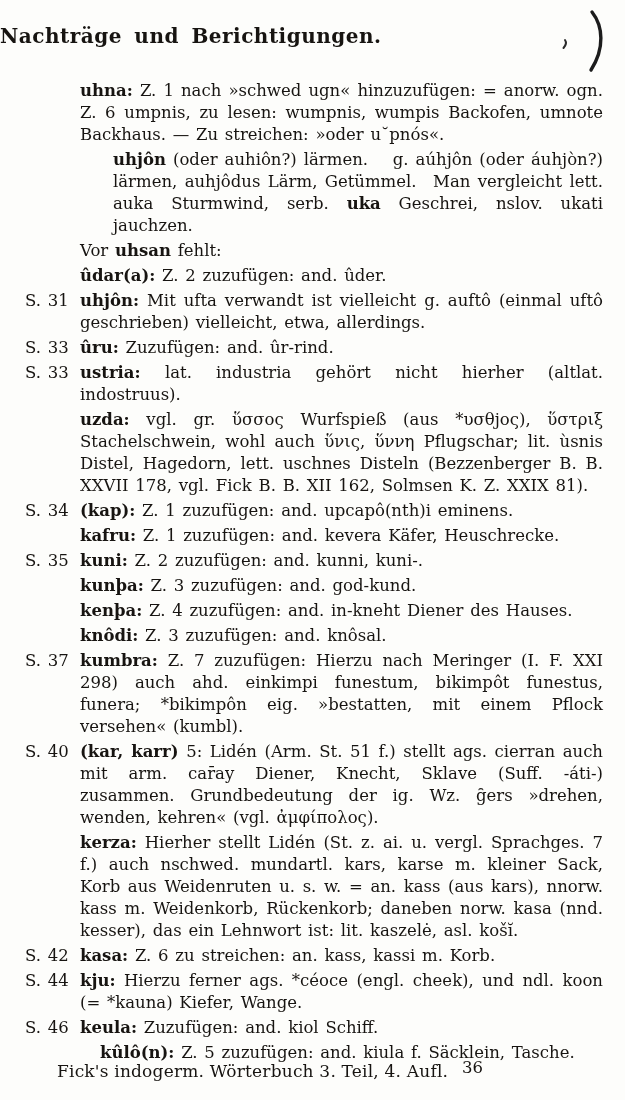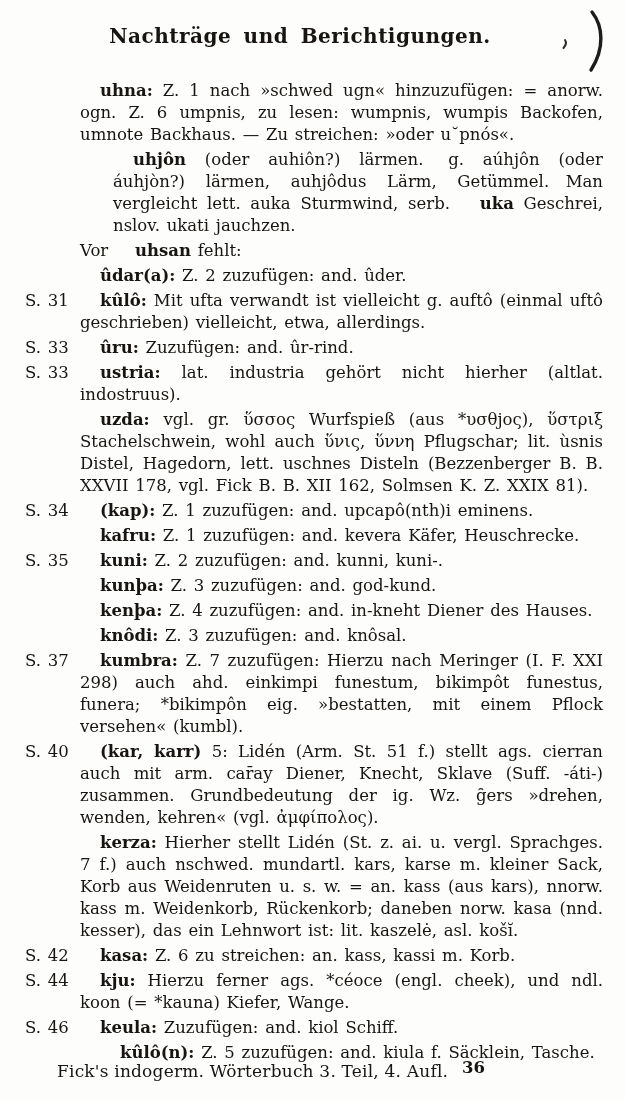--- a/index.html
+++ b/index.html
@@ -3,60 +3,60 @@
 <meta charset="utf-8">
 <style>
   html,body{margin:0;padding:0;}
   body{
     width:625px;height:1100px;position:relative;overflow:hidden;
     background:#fdfdfb;color:#171411;
     font-family:"DejaVu Serif", serif;
   }
   .page-title{
     position:absolute;top:24px;left:0;width:600px;margin:0;
-    text-align:center;font-size:20px;font-weight:bold;
+    text-align:left;font-size:20px;font-weight:bold;
     letter-spacing:.5px;word-spacing:5px;
   }
   .ink{position:absolute;top:2px;left:552px;width:64px;height:84px;}
   .entries{position:absolute;top:80px;left:0;width:625px;}
   .entry{
     position:relative;margin:0 22px 3px 80px;
     text-align:justify;font-size:16.5px;line-height:22px;
     word-spacing:1.5px;
   }
   .entry.i1{margin-left:113px;}
   .entry.i2{margin-left:100px;}
   .ref{position:absolute;left:-55px;top:0;white-space:nowrap;font-weight:normal;}
-  .b{font-weight:bold;margin-left:20px;}
+  .b{font-weight:bold;}
   .i{}
   .footer{
     position:absolute;top:1061px;left:57px;width:560px;
     font-size:17px;letter-spacing:.2px;
   }
   .pagenum{
     position:absolute;top:1058px;left:462px;
-    font-size:16.5px;font-weight:bold;
+    font-size:16.5px;font-weight:normal;
   }
 </style>
 </head>
 <body>
 
 <h1 class="page-title">Nachträge und Berichtigungen.</h1>
 
 <svg class="ink" viewBox="0 0 64 84" aria-hidden="true">
   <path d="M40 10 C 51 24, 53 46, 39 68" stroke="#1c1c1c" stroke-width="3.4" fill="none" stroke-linecap="round"></path>
   <path d="M13 38 q 2.5 3.5, -1.5 8" stroke="#2a2a2a" stroke-width="2" fill="none" stroke-linecap="round"></path>
 </svg>
 
 <main class="entries">
     <p class="entry"><span class="b">uhna:</span><span> Z. 1 nach »schwed ugn« hinzuzufügen: = anorw. ogn. Z. 6 umpnis, zu lesen: wumpnis, wumpis Backofen, umnote Backhaus. — Zu streichen: »oder u˘pnós«.</span></p>
     <p class="entry i1"><span class="b">uhjôn</span><span> (oder auhiôn?) lärmen.  g. aúhjôn (oder áuhjòn?) lärmen, auhjôdus Lärm, Getümmel. Man vergleicht lett. auka Sturmwind, serb. </span><span class="b">uka</span><span> Geschrei, nslov. ukati jauchzen.</span></p>
     <p class="entry"><span>Vor </span><span class="b">uhsan</span><span> fehlt:</span></p>
     <p class="entry"><span class="b">ûdar(a):</span><span> Z. 2 zuzufügen: and. ûder.</span></p>
-    <p class="entry"><span class="ref">S. 31</span><span class="b">kûlô:</span><span> Mit ufta verwandt ist vielleicht g. auftô (einmal uftô geschrieben) vielleicht, etwa, allerdings.</span></p>
+    <p class="entry"><span class="ref">S. 31</span><span class="b">uhjôn:</span><span> Mit ufta verwandt ist vielleicht g. auftô (einmal uftô geschrieben) vielleicht, etwa, allerdings.</span></p>
     <p class="entry"><span class="ref">S. 33</span><span class="b">ûru:</span><span> Zuzufügen: and. ûr-rind.</span></p>
     <p class="entry"><span class="ref">S. 33</span><span class="b">ustria:</span><span> lat. industria gehört nicht hierher (altlat. indostruus).</span></p>
     <p class="entry"><span class="b">uzda:</span><span> vgl. gr. </span><span class="i">ὕσσος</span><span> Wurfspieß (aus *</span><span class="i">υσθjος</span><span>), </span><span class="i">ὕστριξ</span><span> Stachelschwein, wohl auch </span><span class="i">ὕνις</span><span>, </span><span class="i">ὕννη</span><span> Pflugschar; lit. ùsnis Distel, Hagedorn, lett. uschnes Disteln (Bezzenberger B. B. XXVII 178, vgl. Fick B. B. XII 162, Solmsen K. Z. XXIX 81).</span></p>
     <p class="entry"><span class="ref">S. 34</span><span class="b">(kap):</span><span> Z. 1 zuzufügen: and. upcapô(nth)i eminens.</span></p>
     <p class="entry"><span class="b">kafru:</span><span> Z. 1 zuzufügen: and. kevera Käfer, Heuschrecke.</span></p>
     <p class="entry"><span class="ref">S. 35</span><span class="b">kuni:</span><span> Z. 2 zuzufügen: and. kunni, kuni-.</span></p>
     <p class="entry"><span class="b">kunþa:</span><span> Z. 3 zuzufügen: and. god-kund.</span></p>
     <p class="entry"><span class="b">kenþa:</span><span> Z. 4 zuzufügen: and. in-kneht Diener des Hauses.</span></p>
     <p class="entry"><span class="b">knôdi:</span><span> Z. 3 zuzufügen: and. knôsal.</span></p>
     <p class="entry"><span class="ref">S. 37</span><span class="b">kumbra:</span><span> Z. 7 zuzufügen: Hierzu nach Meringer (I. F. XXI 298) auch ahd. einkimpi funestum, bikimpôt funestus, funera; *bikimpôn eig. »bestatten, mit einem Pflock versehen« (kumbl).</span></p>

